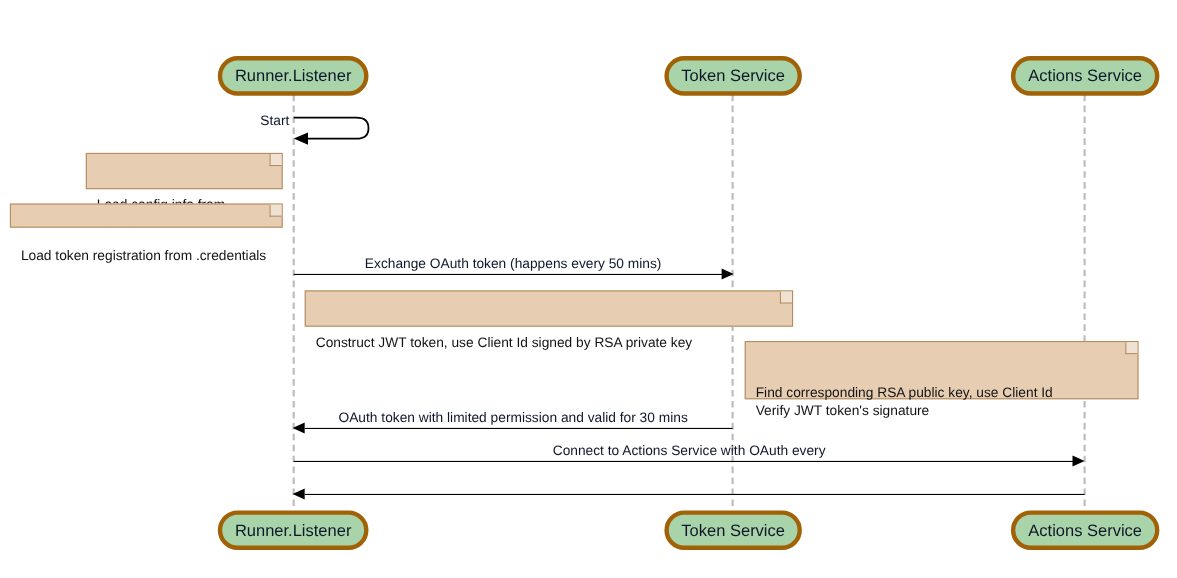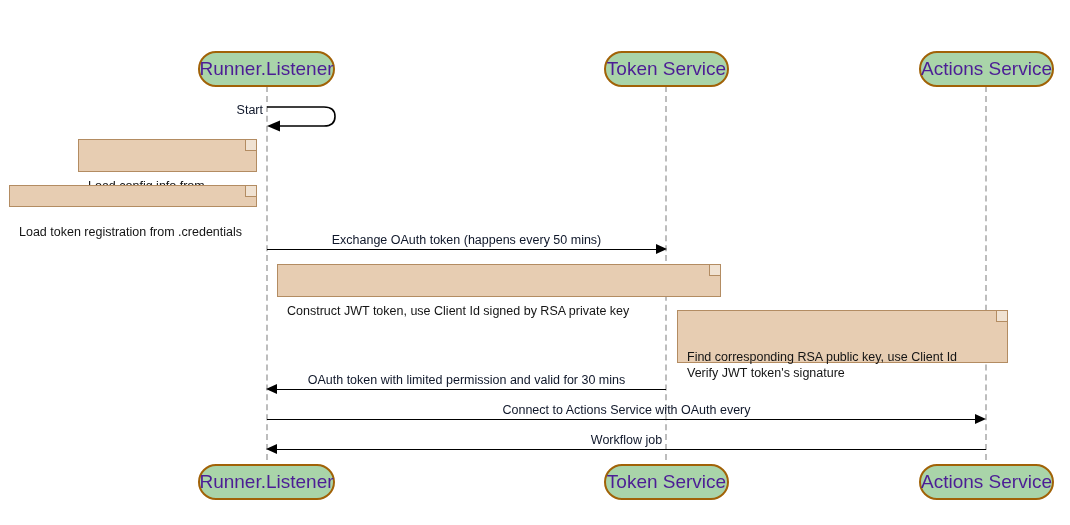--- a/index.html
+++ b/index.html
@@ -31,27 +31,27 @@
   }
   .lifeline {
     position: absolute;
     width: 0;
     border-left: 2px dashed #bdbdbd;
   }
   .participant {
     position: absolute;
     height: 36px;
     background: #a9d4a9;
-    border: 2px solid #a16207;
+    border: 4px solid #a16207;
     border-radius: 18px;
     display: flex;
     align-items: center;
     justify-content: center;
-    font-size: 19px;
-    color: #4c1d95;
+    font-size: 15px;
+    color: #0f172a;
     box-sizing: border-box;
     white-space: nowrap;
   }
   .note {
     position: absolute;
     background: #e7cdb2;
     border: 1px solid #b38c62;
     box-sizing: border-box;
     font-size: 12.5px;
     color: #141414;
@@ -152,31 +152,30 @@
 
   <div class="msg-label" style="left:267px; top:233px; width:399px;">Exchange OAuth token (happens every 50 mins)</div>
   <div class="msg-line" style="left:267px; top:249px; width:390px;"></div>
   <div class="arrow-head right" style="left:656px; top:244px;"></div>
 
   <div class="note" style="left:277px; top:264px; width:444px; height:33px;">
     <span class="fold"></span>
     <span>Construct JWT token, use Client Id signed by RSA private key</span>
   </div>
 
-  <div class="note" style="left:677px; top:310px; width:331px; height:53px;">
+  <div class="note" style="left:677px; top:310px; width:358px; height:53px;">
     <span class="fold"></span>
     <span>Find corresponding RSA public key, use Client Id
 Verify JWT token's signature</span>
   </div>
 
   <div class="msg-label" style="left:267px; top:373px; width:399px;">OAuth token with limited permission and valid for 30 mins</div>
   <div class="msg-line" style="left:277px; top:389px; width:389px;"></div>
   <div class="arrow-head left" style="left:266px; top:384px;"></div>
 
   <div class="msg-label" style="left:267px; top:403px; width:719px;">Connect to Actions Service with OAuth every</div>
   <div class="msg-line" style="left:267px; top:419px; width:709px;"></div>
   <div class="arrow-head right" style="left:975px; top:414px;"></div>
 
-  <div class="msg-label" style="left:267px; top:433px; width:719px;">Workflow job</div>
   <div class="msg-line" style="left:277px; top:449px; width:709px;"></div>
   <div class="arrow-head left" style="left:266px; top:444px;"></div>
 
 </div>
 
 </body></html>

